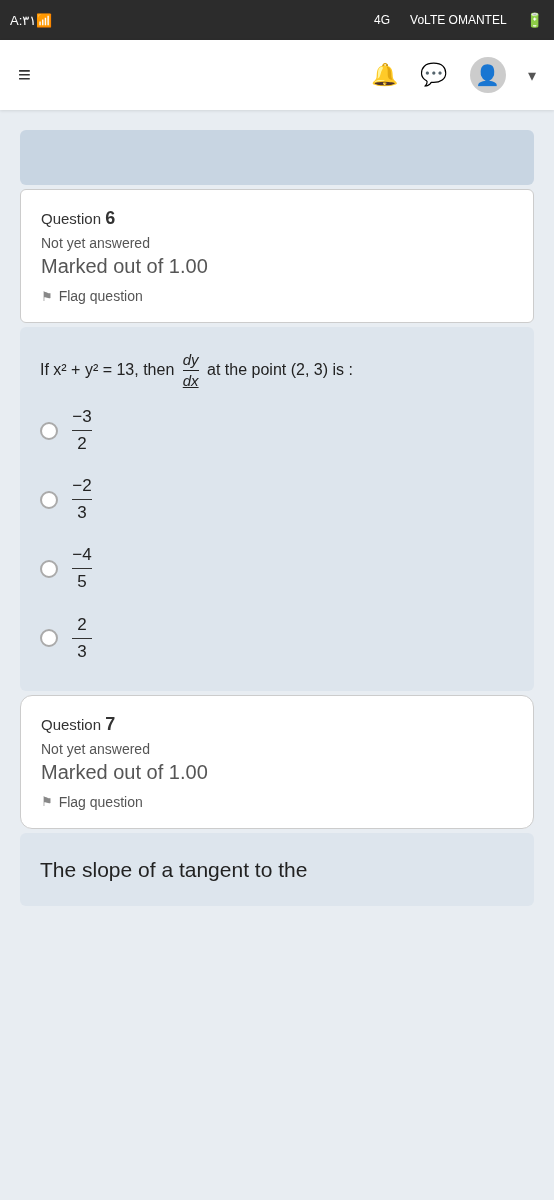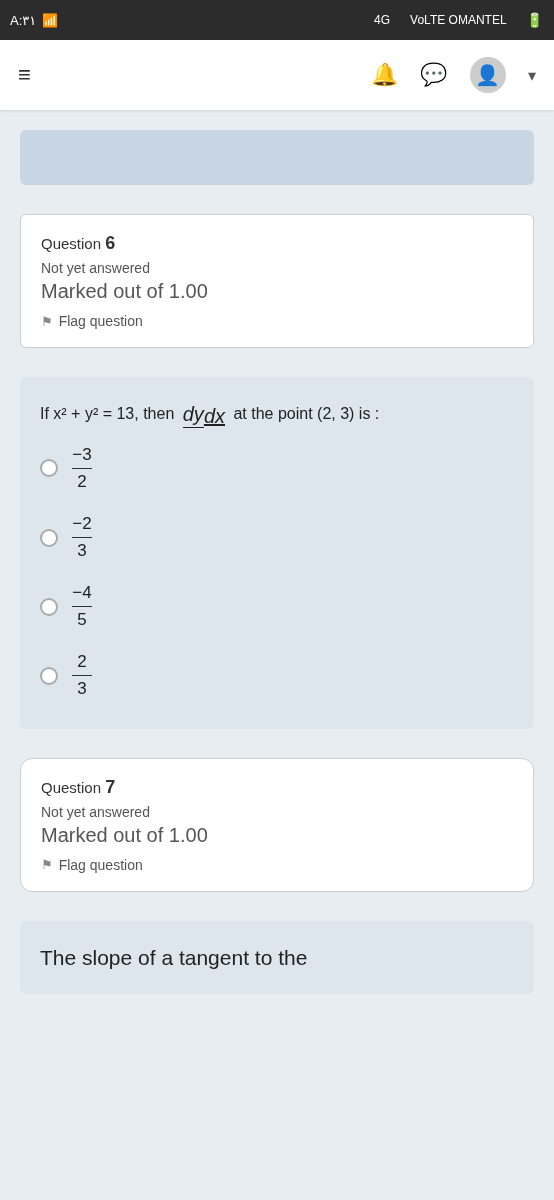--- a/index.html
+++ b/index.html
@@ -20,21 +20,20 @@
       display: flex;
       align-items: center;
       justify-content: space-between;
       padding: 0 10px;
       color: white;
       font-size: 13px;
     }
     .status-left {
       display: flex;
       align-items: center;
-      gap: 6px;
     }
     .status-right {
       display: flex;
       align-items: center;
       gap: 20px;
       font-size: 12px;
     }
     .battery-icon {
       font-size: 14px;
     }
@@ -85,21 +84,21 @@
       font-size: 16px;
       color: #555;
       cursor: pointer;
     }
 
     
     .page-body {
       padding: 20px 20px;
       display: flex;
       flex-direction: column;
-      gap: 29px;
+      gap: 4px;
     }
 
     
     .top-placeholder {
       width: 100%;
       height: 55px;
       background: #c8d5e2;
       border-radius: 6px;
     }
 
@@ -151,25 +150,25 @@
       padding: 24px 20px 28px 20px;
     }
     .math-question-text {
       font-size: 16px;
       color: #222;
       margin-bottom: 16px;
       line-height: 1.6;
     }
     .fraction-inline {
       display: inline-flex;
-      flex-direction: row;
-      align-items: flex-end;
+      flex-direction: column;
+      align-items: flex-start;
       vertical-align: middle;
       margin: 0 4px;
-      font-size: 20px;
+      font-size: 15px;
       line-height: 1.2;
     }
     .fraction-inline .numerator {
       border-bottom: 1.5px solid #222;
       padding-bottom: 1px;
       font-style: italic;
     }
     .fraction-inline .denominator {
       padding-top: 1px;
       font-style: italic;

